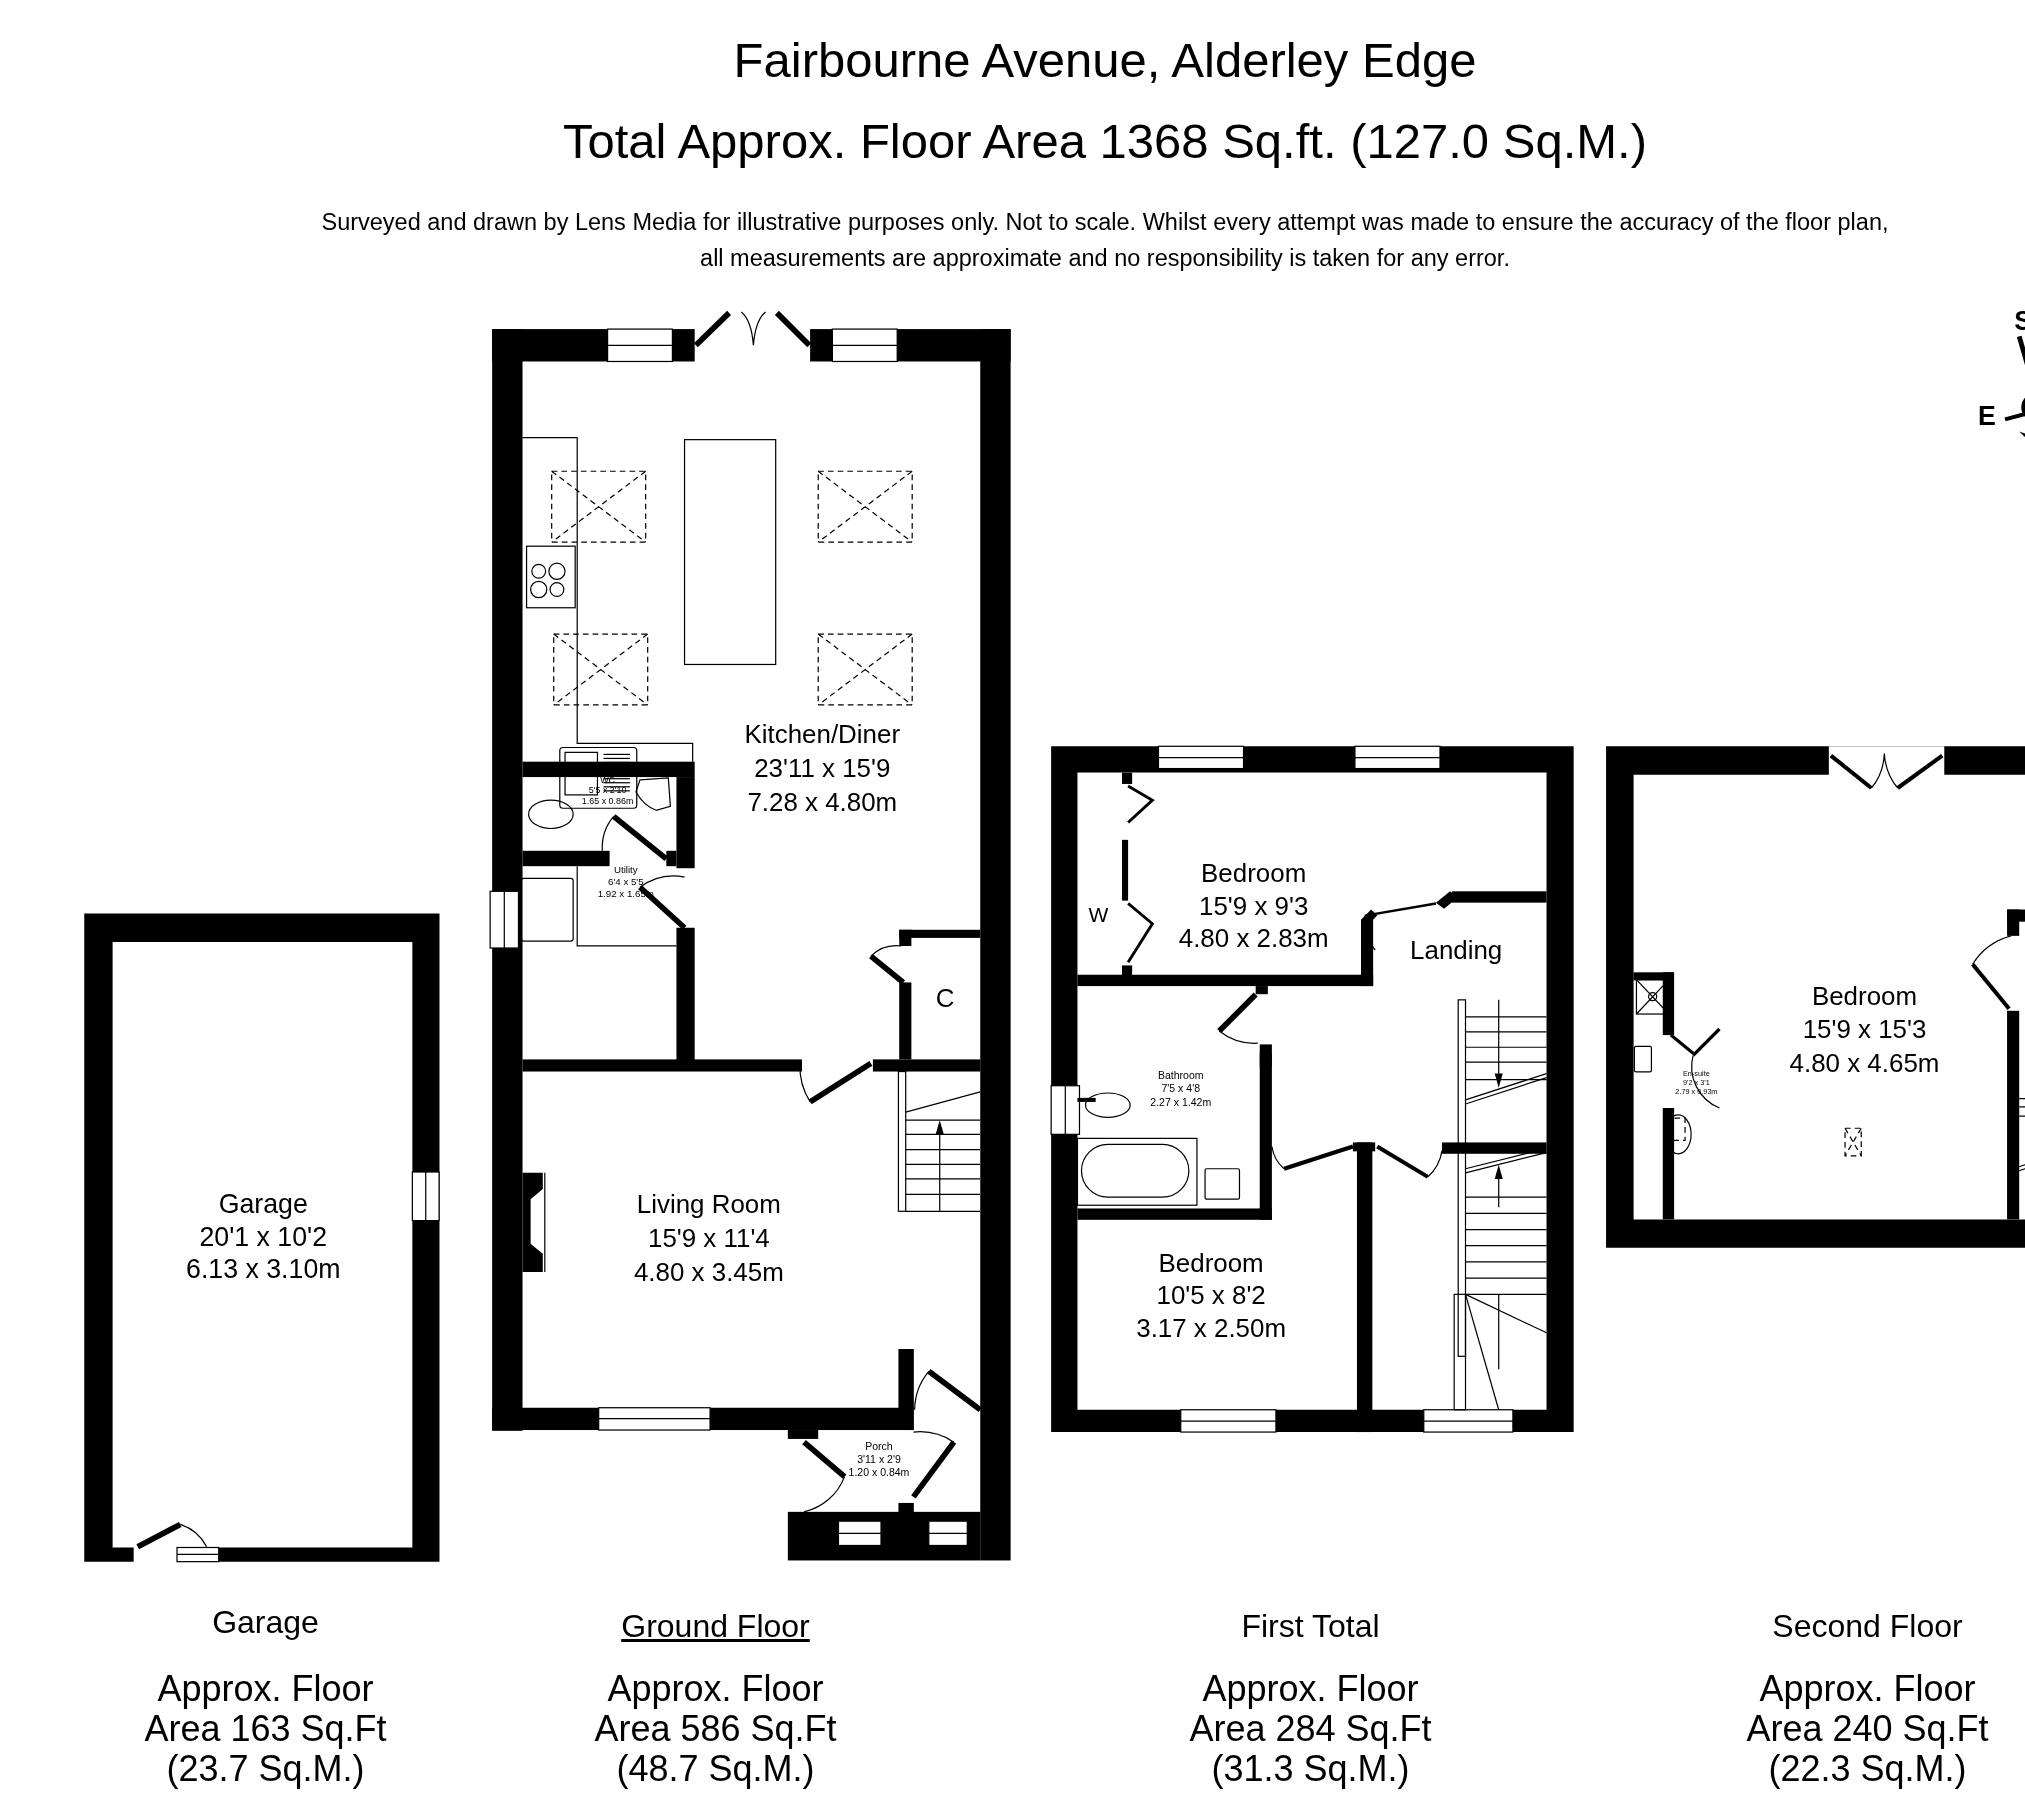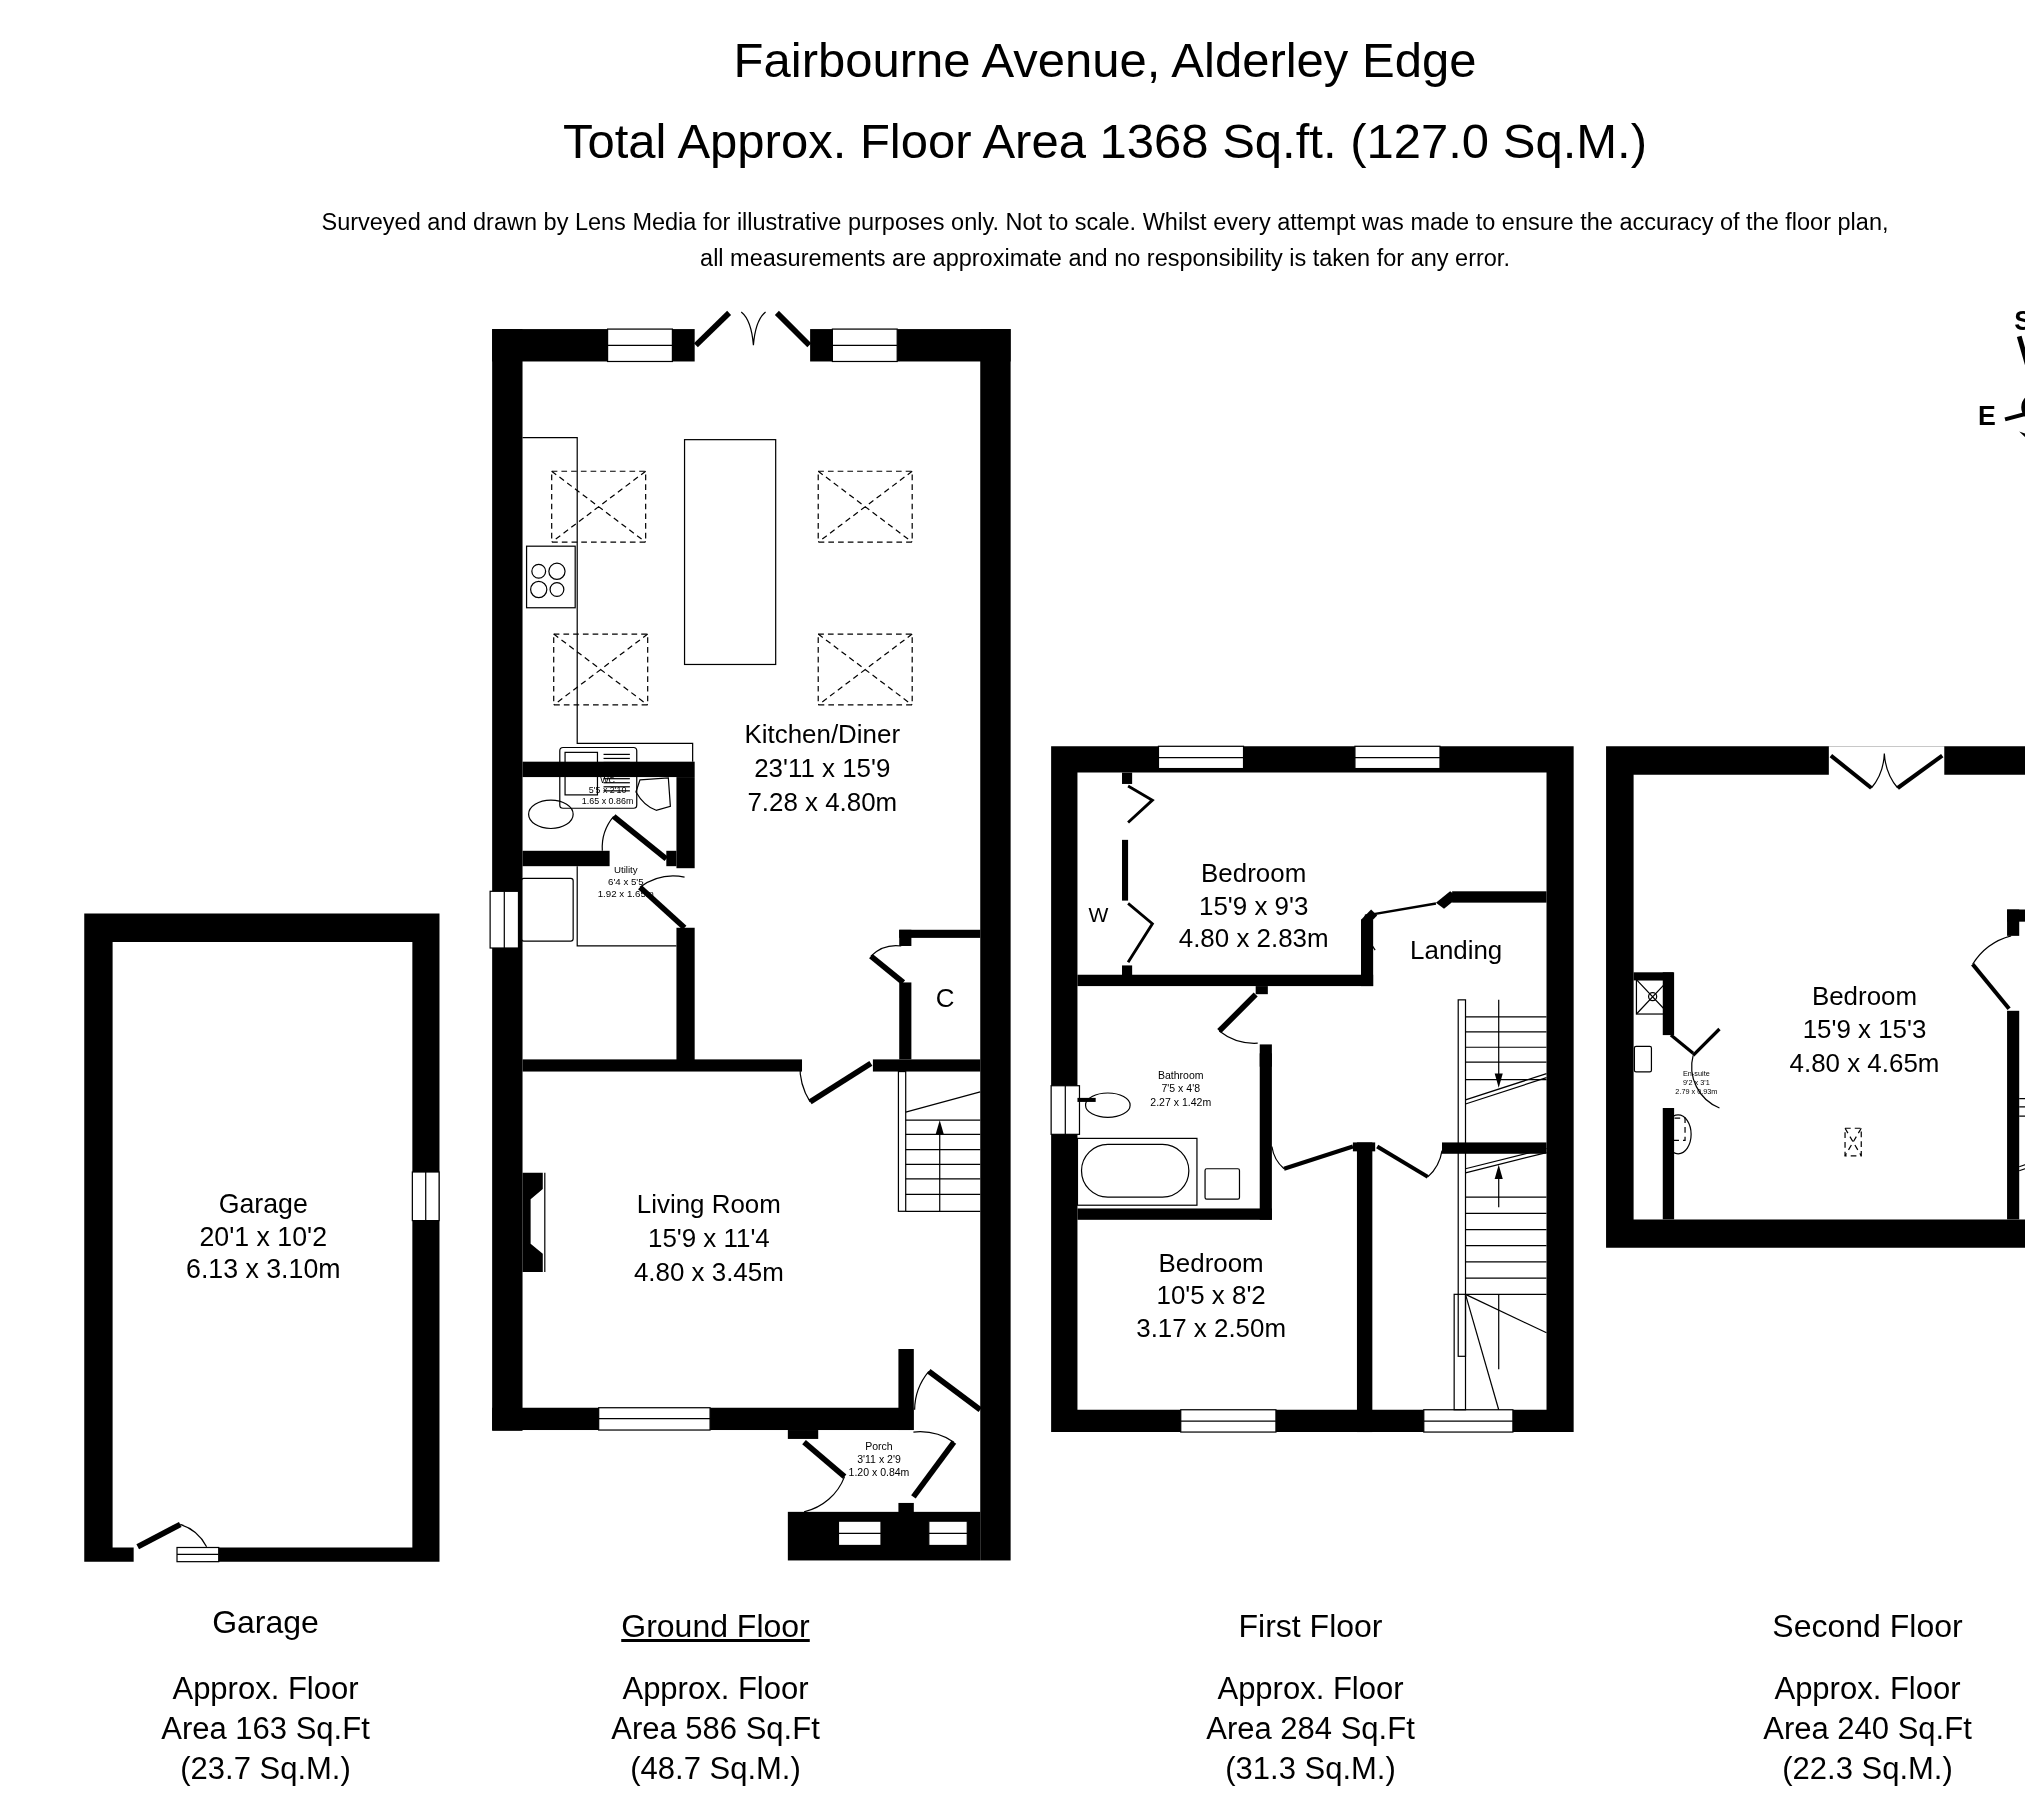--- a/index.html
+++ b/index.html
@@ -15,21 +15,21 @@
   #d2 { top: 247px; }
   svg#plan { position: absolute; left: 0; top: 0; width: 2210px; height: 1815px; }
   .wall { fill: #000; }
   .win  { fill: #fff; stroke: #000; stroke-width: 3; }
   .thin { fill: none; stroke: #000; stroke-width: 3; }
   .dash { fill: none; stroke: #000; stroke-width: 3; stroke-dasharray: 14 10; }
   .door { fill: none; stroke: #000; stroke-width: 14; }
   .arc  { fill: none; stroke: #000; stroke-width: 3; }
   .rl   { font-family: "Liberation Sans", sans-serif; text-anchor: middle; fill: #000; }
   .floor-label { position: absolute; text-align: center; font-size: 32px; line-height: 1; width: 365px; }
-  .area { position: absolute; text-align: center; font-size: 31px; line-height: 40px; width: 365px; }
+  .area { position: absolute; text-align: center; font-size: 36px; line-height: 40px; width: 365px; }
   .compass-letter { font-family: "Liberation Sans", sans-serif; font-weight: bold; font-size: 66px; fill: #000; text-anchor: middle; }
 </style>
 </head>
 <body>
 
 <div class="title" id="t1">Fairbourne Avenue, Alderley Edge</div>
 <div class="title" id="t2">Total Approx. Floor Area 1368 Sq.ft. (127.0 Sq.M.)</div>
 <div class="disc" id="d1">Surveyed and drawn by Lens Media for illustrative purposes only. Not to scale. Whilst every attempt was made to ensure the accuracy of the floor plan,</div>
 <div class="disc" id="d2">all measurements are approximate and no responsibility is taken for any error.</div>
 
@@ -357,21 +357,21 @@
   <div>(23.7 Sq.M.)</div>
 </div>
 
 <div class="floor-label" style="left:533px; top:1610px;text-decoration:underline;">Ground Floor</div>
 <div class="area" style="left:533px; top:1669px;">
   <div>Approx. Floor</div>
   <div>Area 586 Sq.Ft</div>
   <div>(48.7 Sq.M.)</div>
 </div>
 
-<div class="floor-label" style="left:1128px; top:1610px;">First Floor</div>
+<div class="floor-label" style="left:1128px; top:1610px;">First Total</div>
 <div class="area" style="left:1128px; top:1669px;">
   <div>Approx. Floor</div>
   <div>Area 284 Sq.Ft</div>
   <div>(31.3 Sq.M.)</div>
 </div>
 
 <div class="floor-label" style="left:1685px; top:1610px;">Second Floor</div>
 <div class="area" style="left:1685px; top:1669px;">
   <div>Approx. Floor</div>
   <div>Area 240 Sq.Ft</div>

